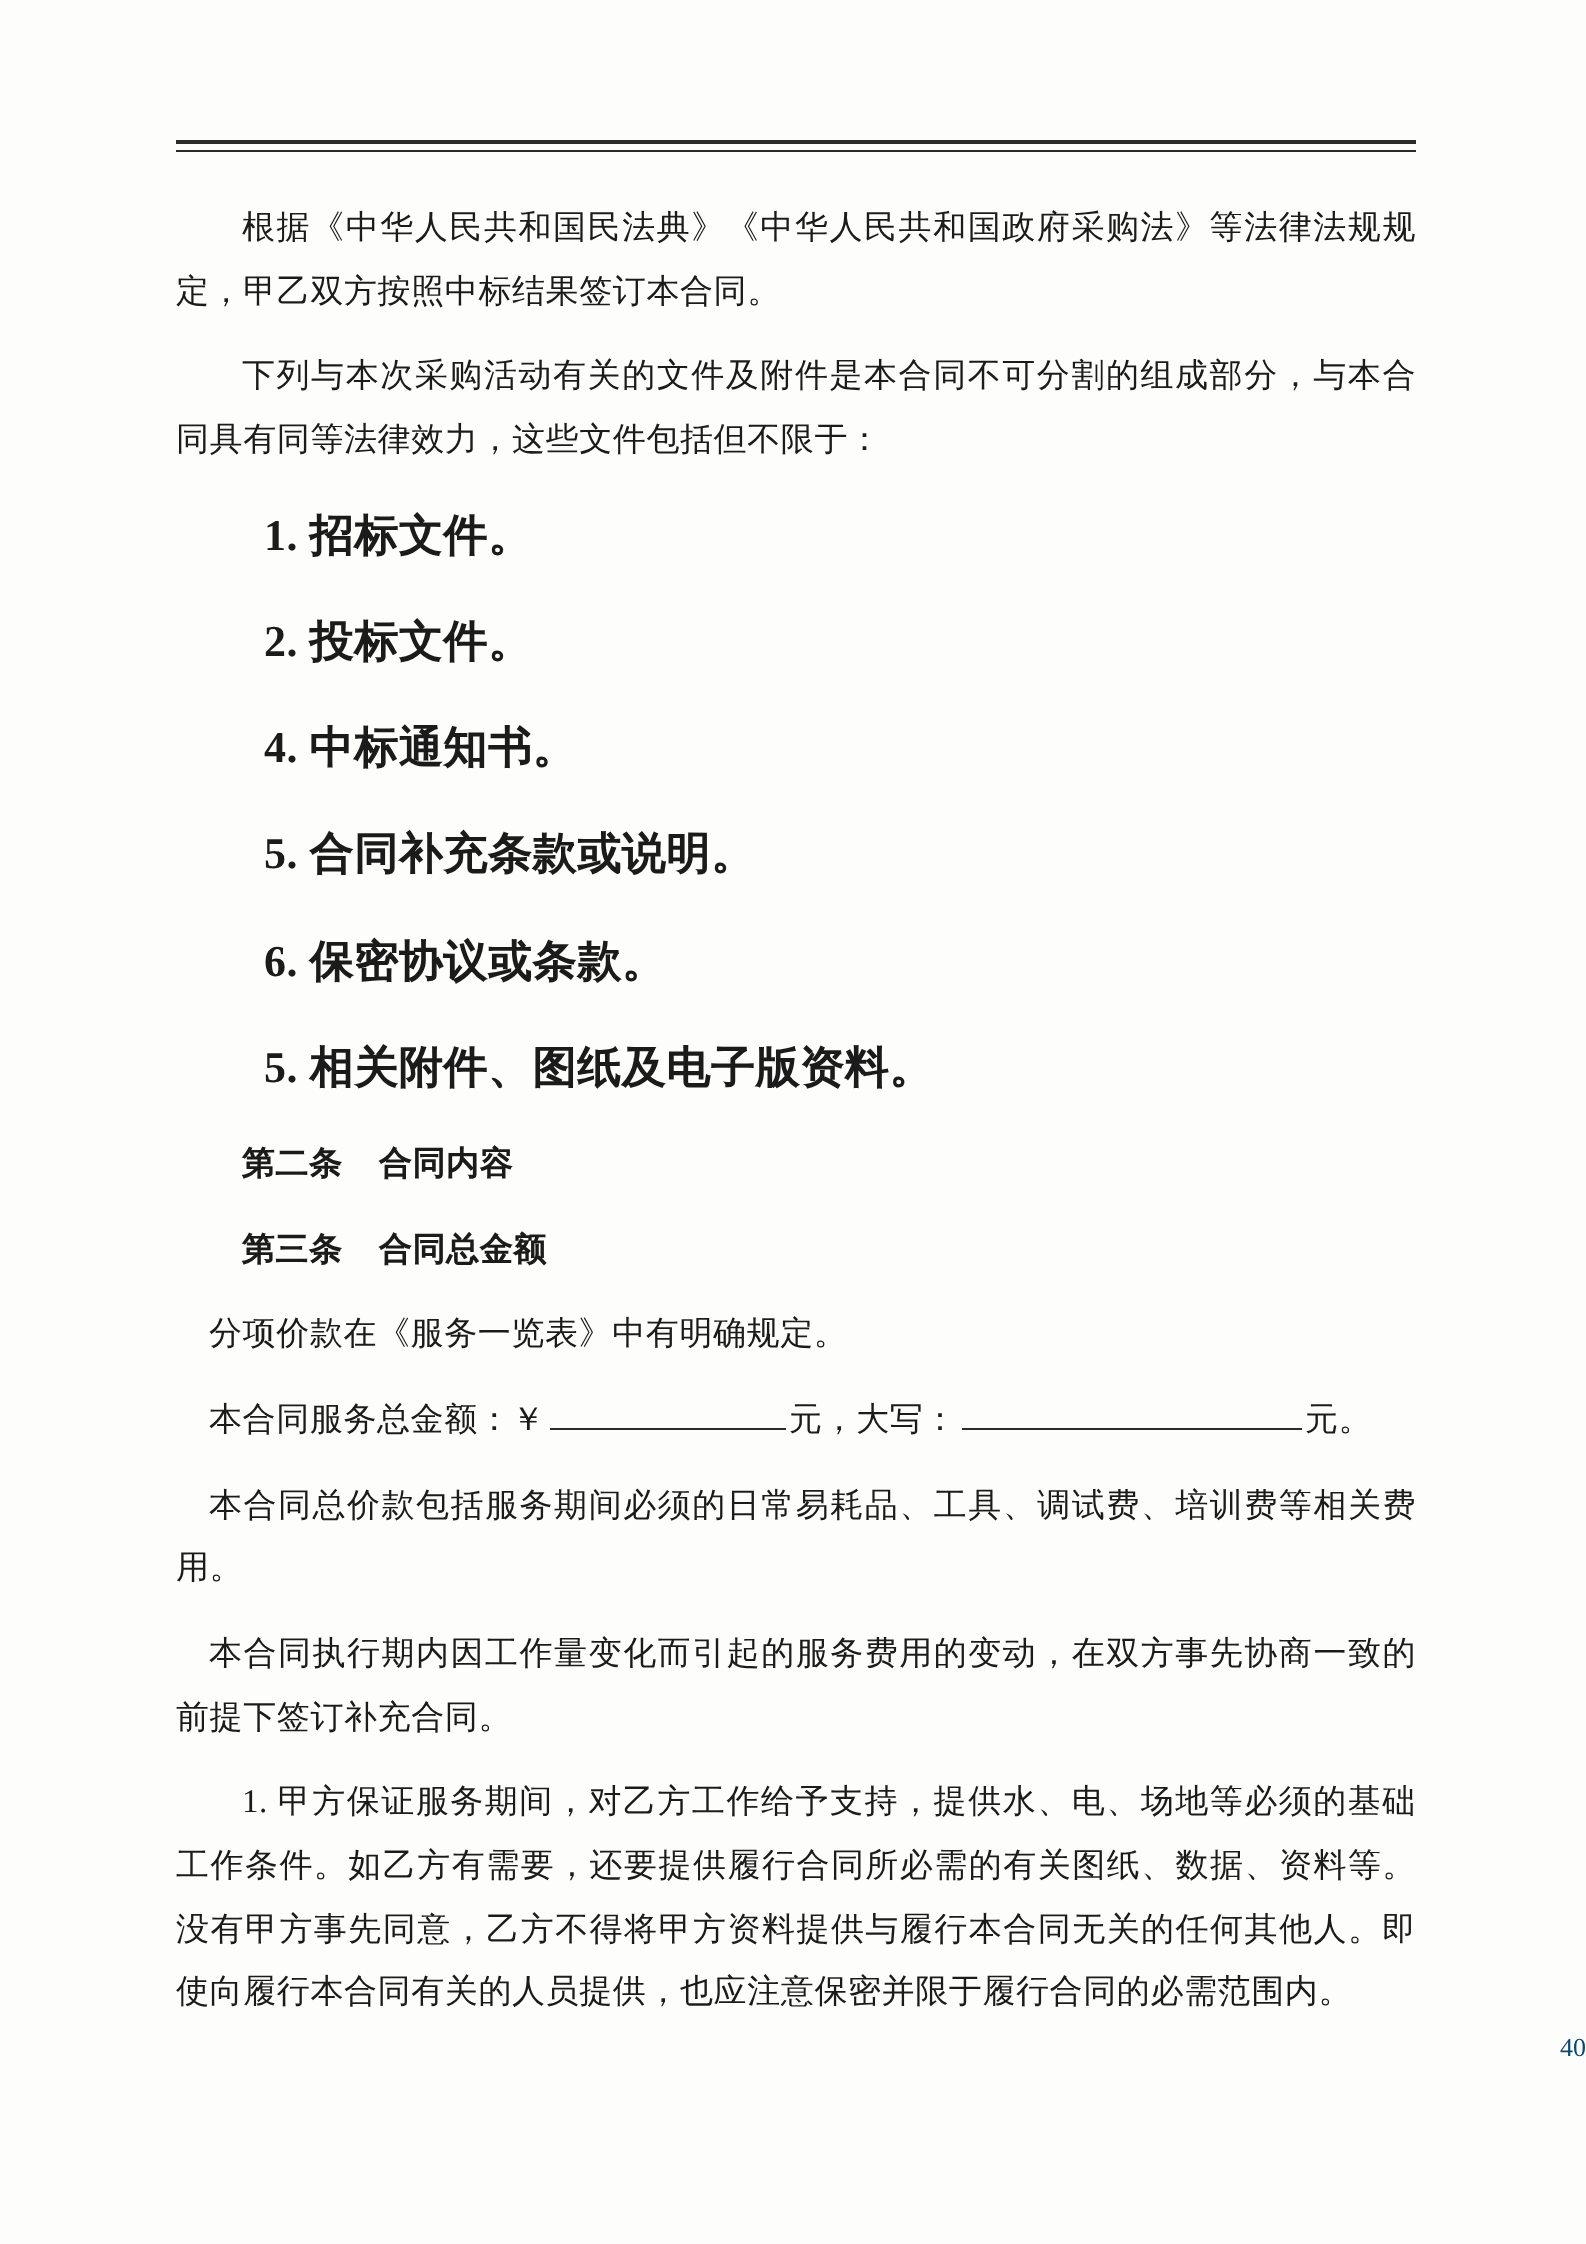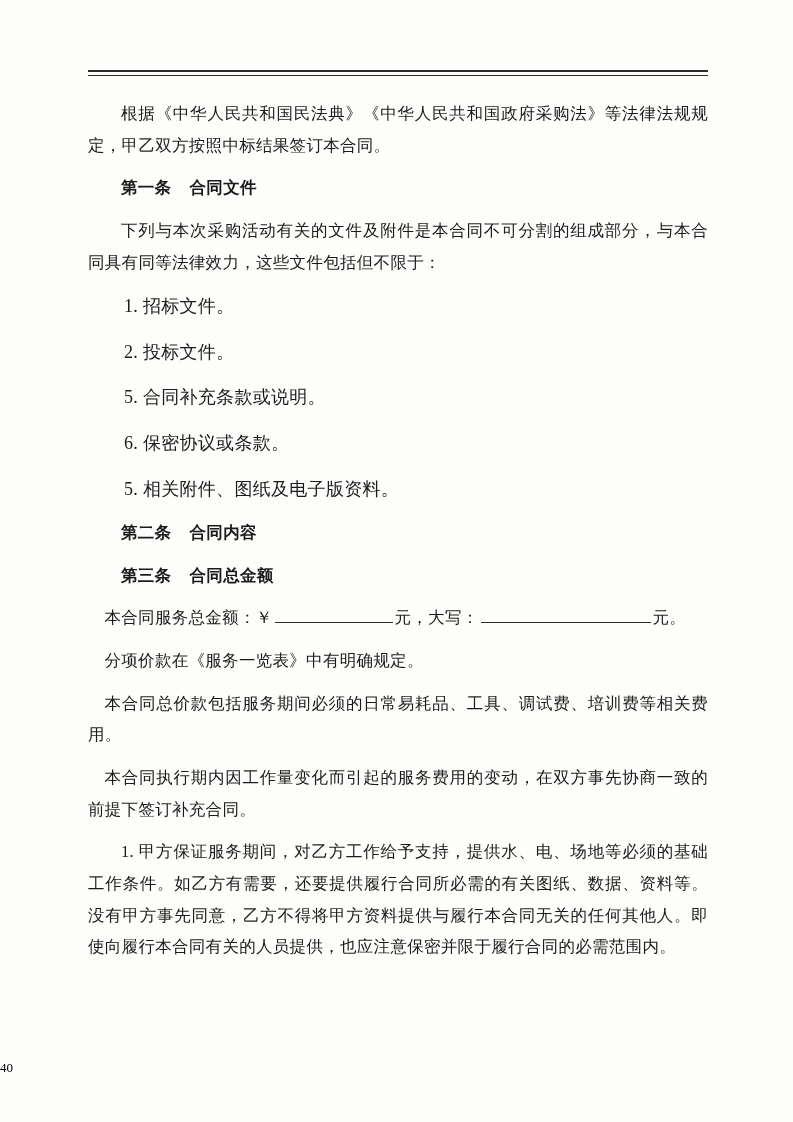--- a/index.html
+++ b/index.html
@@ -59,80 +59,79 @@
     font-size: 16.5px;
     line-height: 1.92;
   }
   .heading .gap {
     display: inline-block;
     width: 1.1em;
   }
   .item {
     text-indent: 2em;
     margin: 0 0 11px 0;
-    font-size: 18px;
+    font-size: 22px;
     line-height: 1.92;
+    font-weight: bold;
   }
   .blank-line {
     display: inline-block;
     border-bottom: 1px solid #2b2b2b;
     vertical-align: baseline;
     height: 1.05em;
     margin: 0 2px;
   }
   .blank-short { width: 118px; }
   .blank-long { width: 170px; }
   .page-number {
     position: absolute;
     left: 0;
     right: 0;
-    top: 1060px;
-    text-align: left;
+    top: 1016px;
+    text-align: right;
     font-size: 13px;
     font-family: "Liberation Serif", serif;
-    color: #000000;
+    color: #0c4a6e;
   }
 </style>
 </head>
 <body>
 
 <div class="page">
 
   <div class="content">
 
     <div class="top-rule"></div>
 
     <p class="indent2">根据《中华人民共和国民法典》《中华人民共和国政府采购法》等法律法规规定，甲乙双方按照中标结果签订本合同。</p>
 
-    <p class="heading">
-      <span>第一条</span><span class="gap"></span><span>合同文件</span>
-    </p>
 
     <p class="indent2">下列与本次采购活动有关的文件及附件是本合同不可分割的组成部分，与本合同具有同等法律效力，这些文件包括但不限于：</p>
 
     <p class="item">1. 招标文件。</p>
     <p class="item">2. 投标文件。</p>
+    <p class="item">4. 中标通知书。</p>
     <p class="item">5. 合同补充条款或说明。</p>
     <p class="item">6. 保密协议或条款。</p>
     <p class="item">5. 相关附件、图纸及电子版资料。</p>
 
     <p class="heading">
       <span>第二条</span><span class="gap"></span><span>合同内容</span>
     </p>
 
 
     <p class="heading">
       <span>第三条</span><span class="gap"></span><span>合同总金额</span>
     </p>
 
+    <p class="indent1">分项价款在《服务一览表》中有明确规定。</p>
+
     <p class="indent1 noindent" style="text-indent:1em">
       <span>本合同服务总金额：￥</span><span class="blank-line blank-short"></span><span>元，大写：</span><span class="blank-line blank-long"></span><span>元。</span>
     </p>
-
-    <p class="indent1">分项价款在《服务一览表》中有明确规定。</p>
     <p class="indent1">本合同总价款包括服务期间必须的日常易耗品、工具、调试费、培训费等相关费用。</p>
     <p class="indent1">本合同执行期内因工作量变化而引起的服务费用的变动，在双方事先协商一致的前提下签订补充合同。</p>
 
 
     <p class="indent2">1. 甲方保证服务期间，对乙方工作给予支持，提供水、电、场地等必须的基础工作条件。如乙方有需要，还要提供履行合同所必需的有关图纸、数据、资料等。没有甲方事先同意，乙方不得将甲方资料提供与履行本合同无关的任何其他人。即使向履行本合同有关的人员提供，也应注意保密并限于履行合同的必需范围内。</p>
 
   </div>
 
   <div class="page-number">40</div>
 

